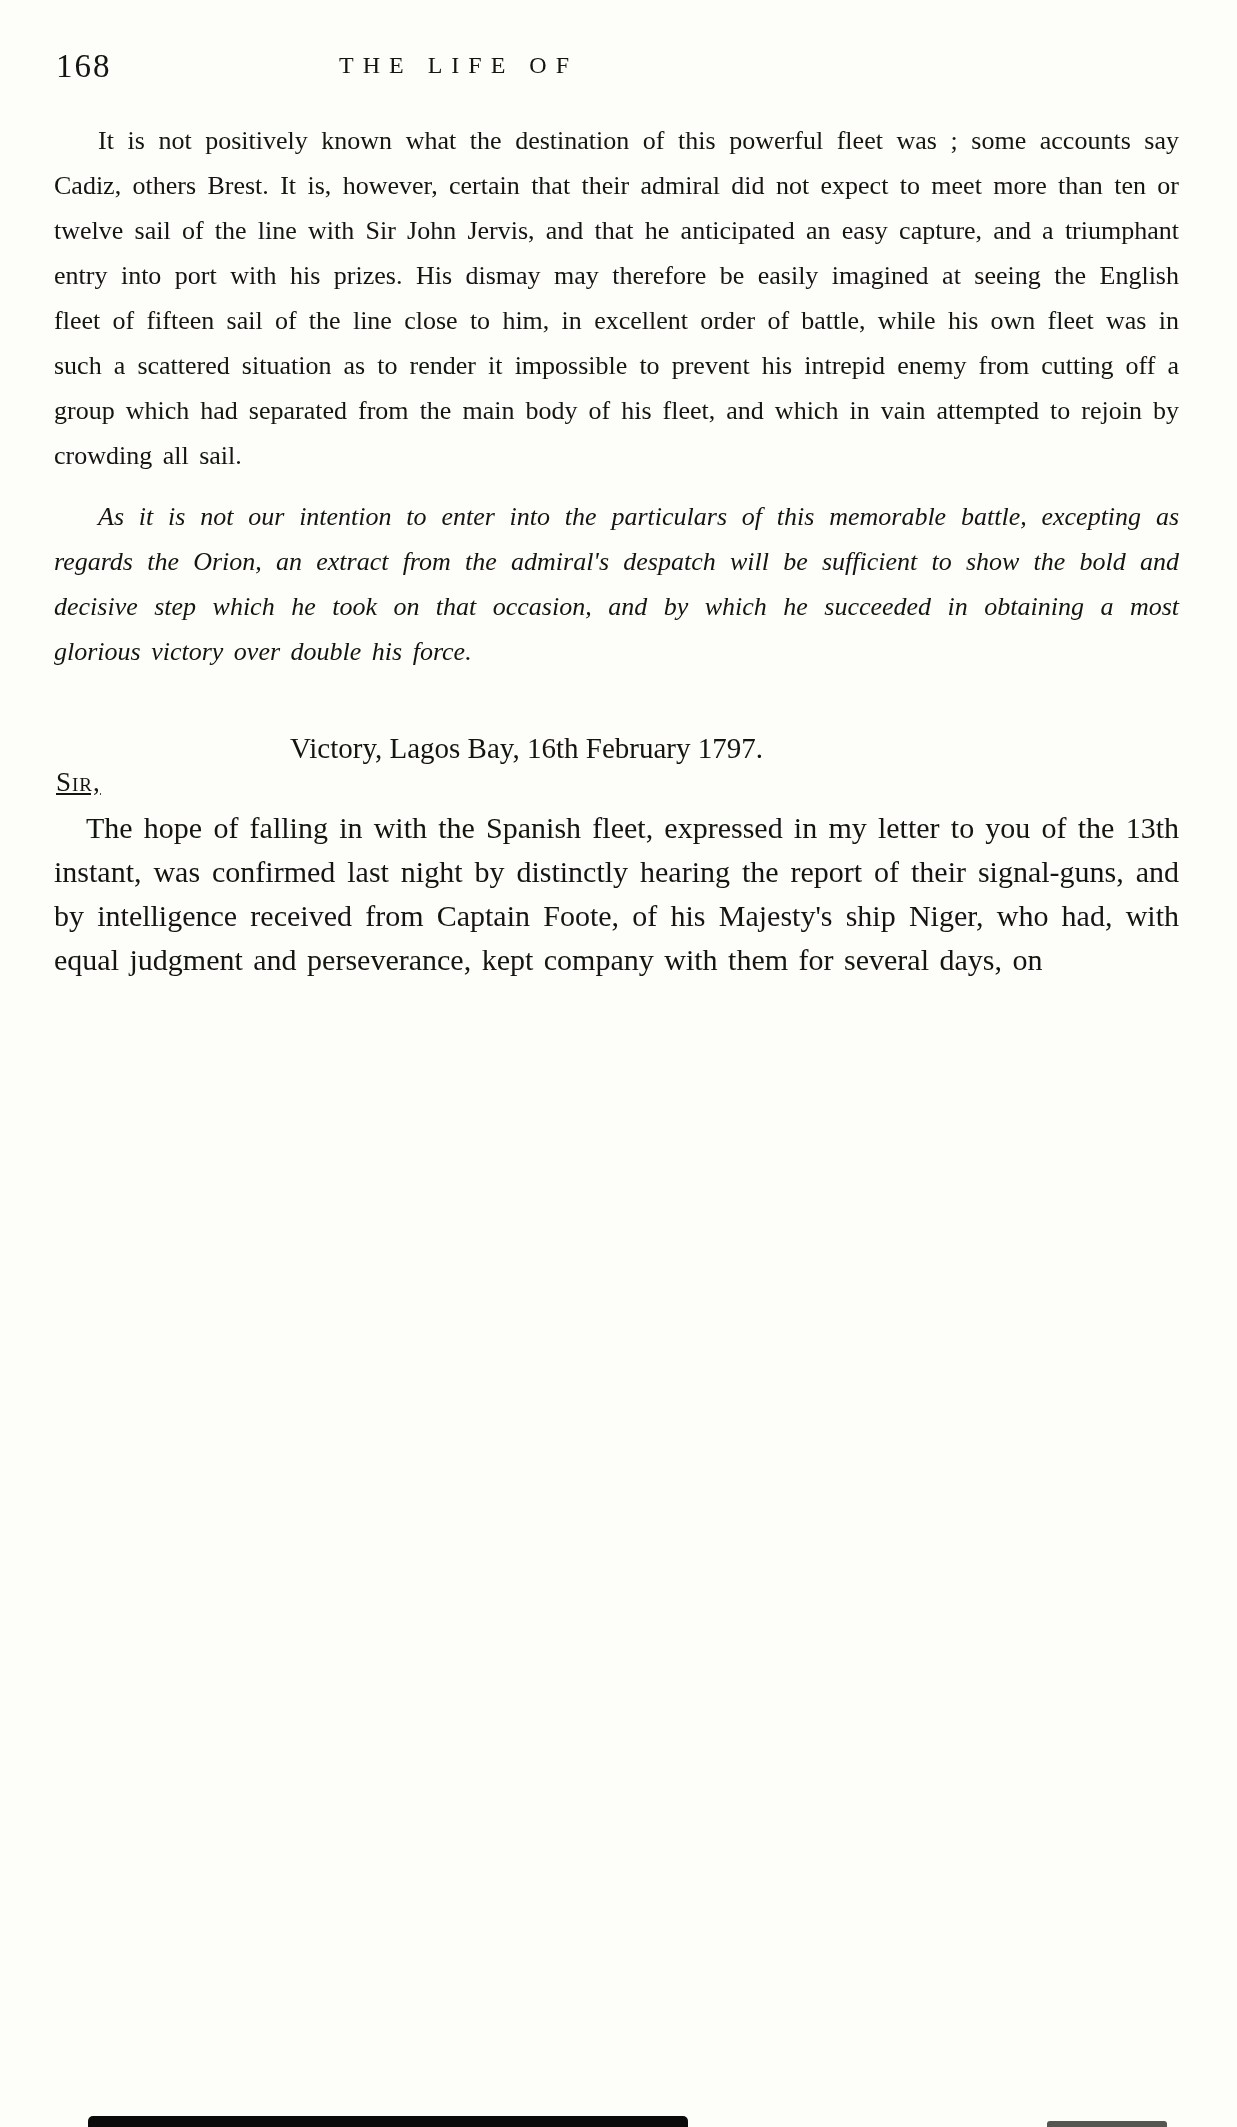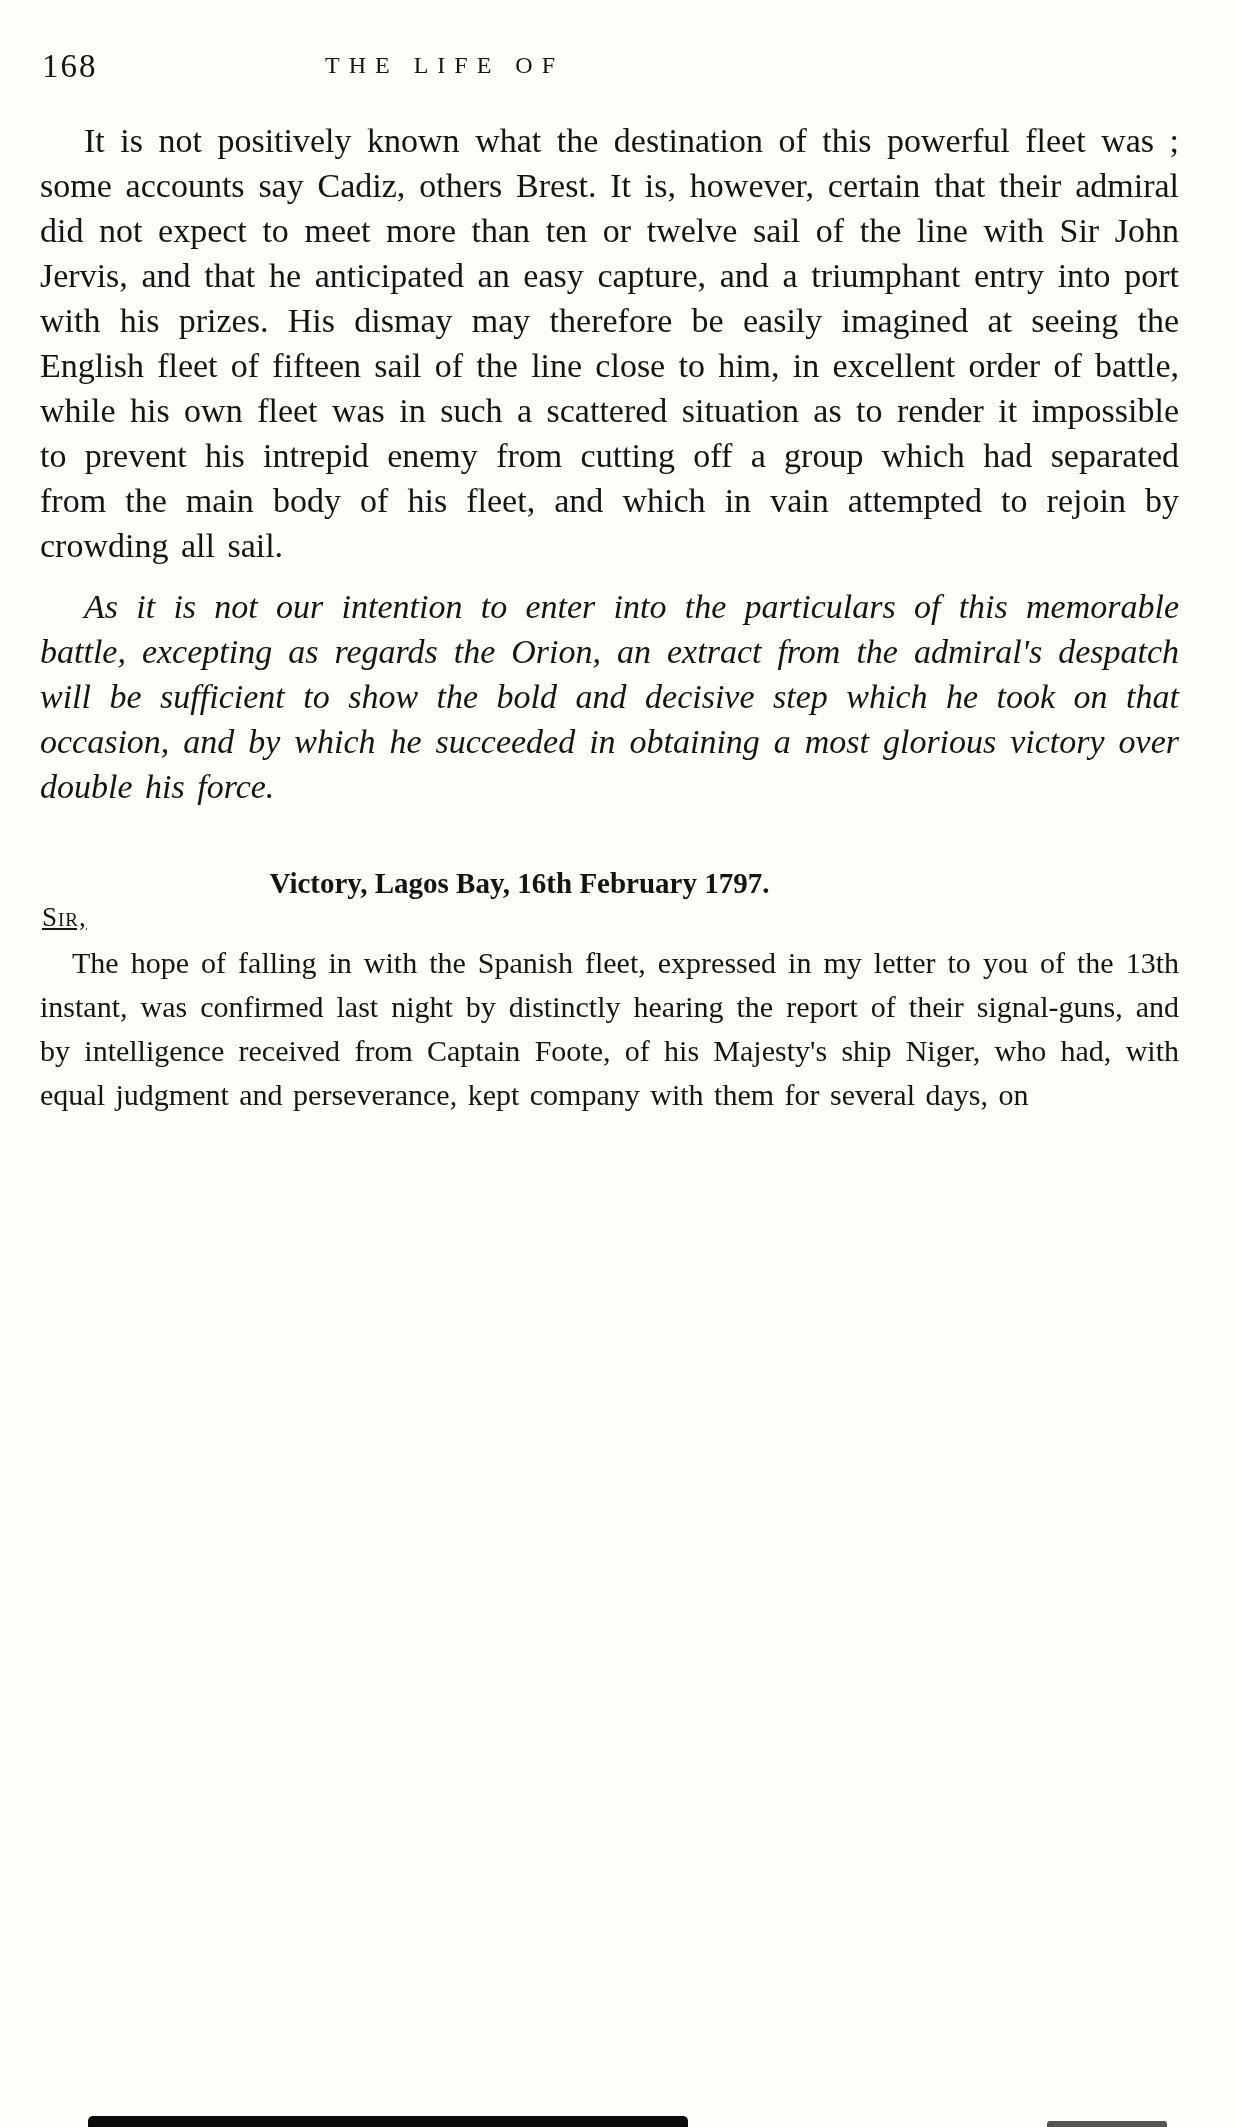--- a/index.html
+++ b/index.html
@@ -9,21 +9,21 @@
   }
   .page {
     position: relative;
     width: 1237px;
     height: 2127px;
     margin: 0 auto;
     box-sizing: border-box;
     background: #fdfdfa;
     color: #151412;
     font-family: "Liberation Serif", "DejaVu Serif", serif;
-    padding: 48px 58px 0 40px;
+    padding: 48px 58px 0 54px;
     overflow: hidden;
   }
 
   .running-head {
     position: relative;
     height: 52px;
     margin-bottom: 18px;
   }
   .page-number {
     position: absolute;
@@ -37,40 +37,39 @@
     position: absolute;
     left: 285px;
     top: 4px;
     font-size: 24px;
     letter-spacing: 9px;
     font-weight: 400;
   }
 
   .body-text p {
     margin: 0;
-    font-size: 34px;
+    font-size: 26px;
     line-height: 45px;
     text-align: justify;
     text-indent: 44px;
     word-spacing: 4px;
   }
   .body-text p + p {
     margin-top: 16px;
     font-style: italic;
   }
 
   .letter {
     margin-top: 58px;
   }
   .letter-dateline {
     font-size: 29px;
     text-align: center;
     padding-right: 180px;
     margin: 4px 0 2px 0;
-    font-weight: bold;
   }
   .letter-salutation {
     font-size: 27px;
     font-variant: small-caps;
     letter-spacing: 1px;
     margin: 0 0 8px 0;
     text-indent: 2px;
     text-decoration: underline;
   }
   .letter-body p {

